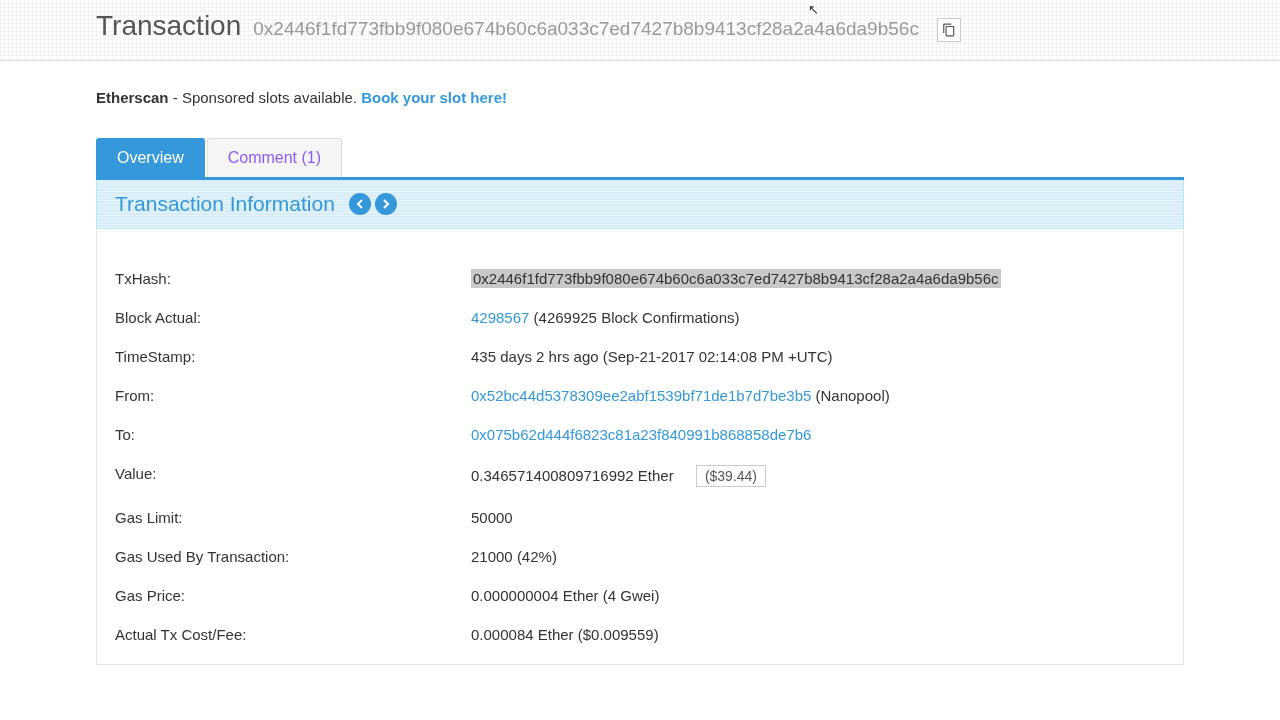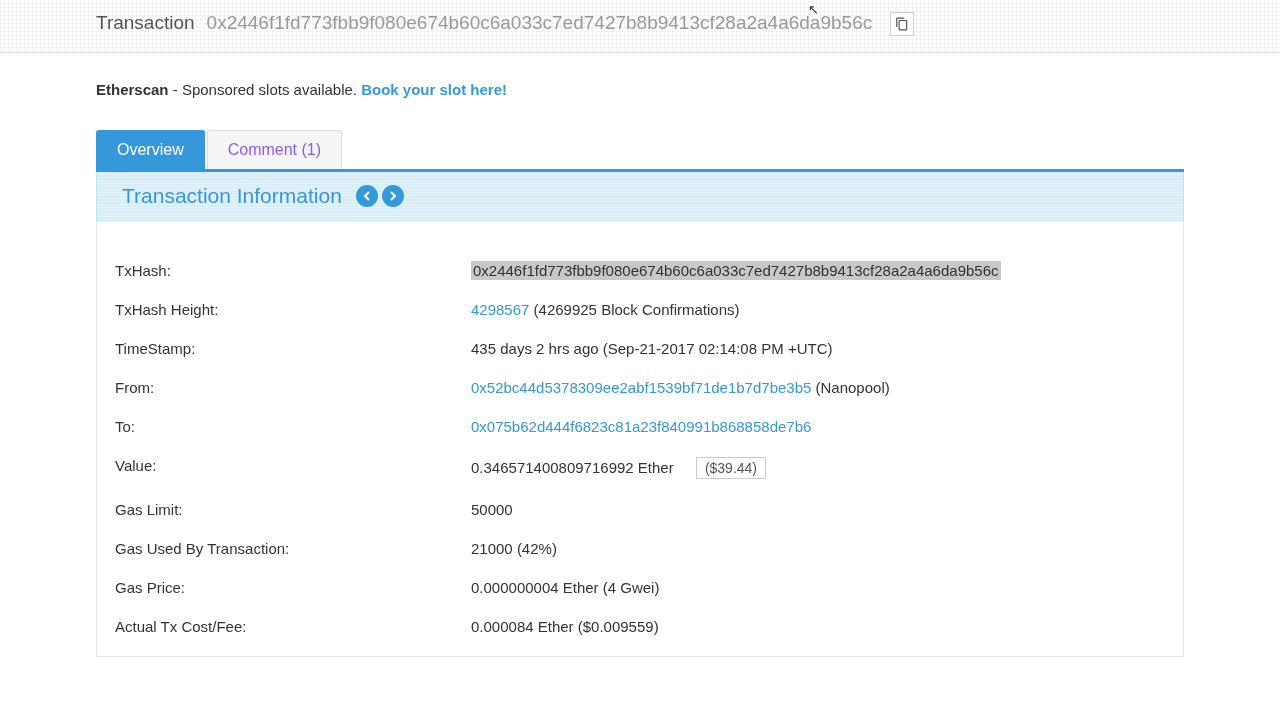--- a/index.html
+++ b/index.html
@@ -33,21 +33,21 @@
       background-blend-mode: multiply;
       padding: 10px 96px 18px 96px;
       border-bottom: 1px solid #e5e5e5;
     }
     .title-row {
       display: flex;
       align-items: baseline;
       gap: 12px;
     }
     .title-label {
-      font-size: 19px;
+      font-size: 28px;
       font-weight: 400;
       color: #555;
     }
     .title-hash {
       font-size: 19px;
       color: #999;
       font-weight: 300;
     }
     .copy-btn {
       display: inline-flex;
@@ -100,21 +100,21 @@
       margin-right: 2px;
     }
     .tab.active {
       background: #3498db;
       color: #fff;
       border-color: #3498db;
     }
     .panel-header {
       background: linear-gradient(#d9edf7, #d9edf7);
       background-color: #d9edf7;
-      padding: 12px 25px;
+      padding: 12px 18px;
       border: 1px solid #bce8f1;
       border-top: none;
       display: flex;
       align-items: center;
       gap: 14px;
     }
     .panel-header-stripes {
       background: repeating-linear-gradient(
         0deg,
         rgba(255,255,255,0.3) 0px,
@@ -230,21 +230,21 @@
       </div>
     </div>
   </div>
 
   <div class="info-table">
     <div class="info-row">
       <div class="info-label">TxHash:</div>
       <div class="info-value"><span class="highlighted-hash">0x2446f1fd773fbb9f080e674b60c6a033c7ed7427b8b9413cf28a2a4a6da9b56c</span></div>
     </div>
     <div class="info-row">
-      <div class="info-label">TxHash Height:</div>
+      <div class="info-label">Block Actual:</div>
       <div class="info-value">
         <a href="#">4298567</a><span> (4269925 Block Confirmations)</span>
       </div>
     </div>
     <div class="info-row">
       <div class="info-label">TimeStamp:</div>
       <div class="info-value">435 days 2 hrs ago (Sep-21-2017 02:14:08 PM +UTC)</div>
     </div>
     <div class="info-row">
       <div class="info-label">From:</div>

